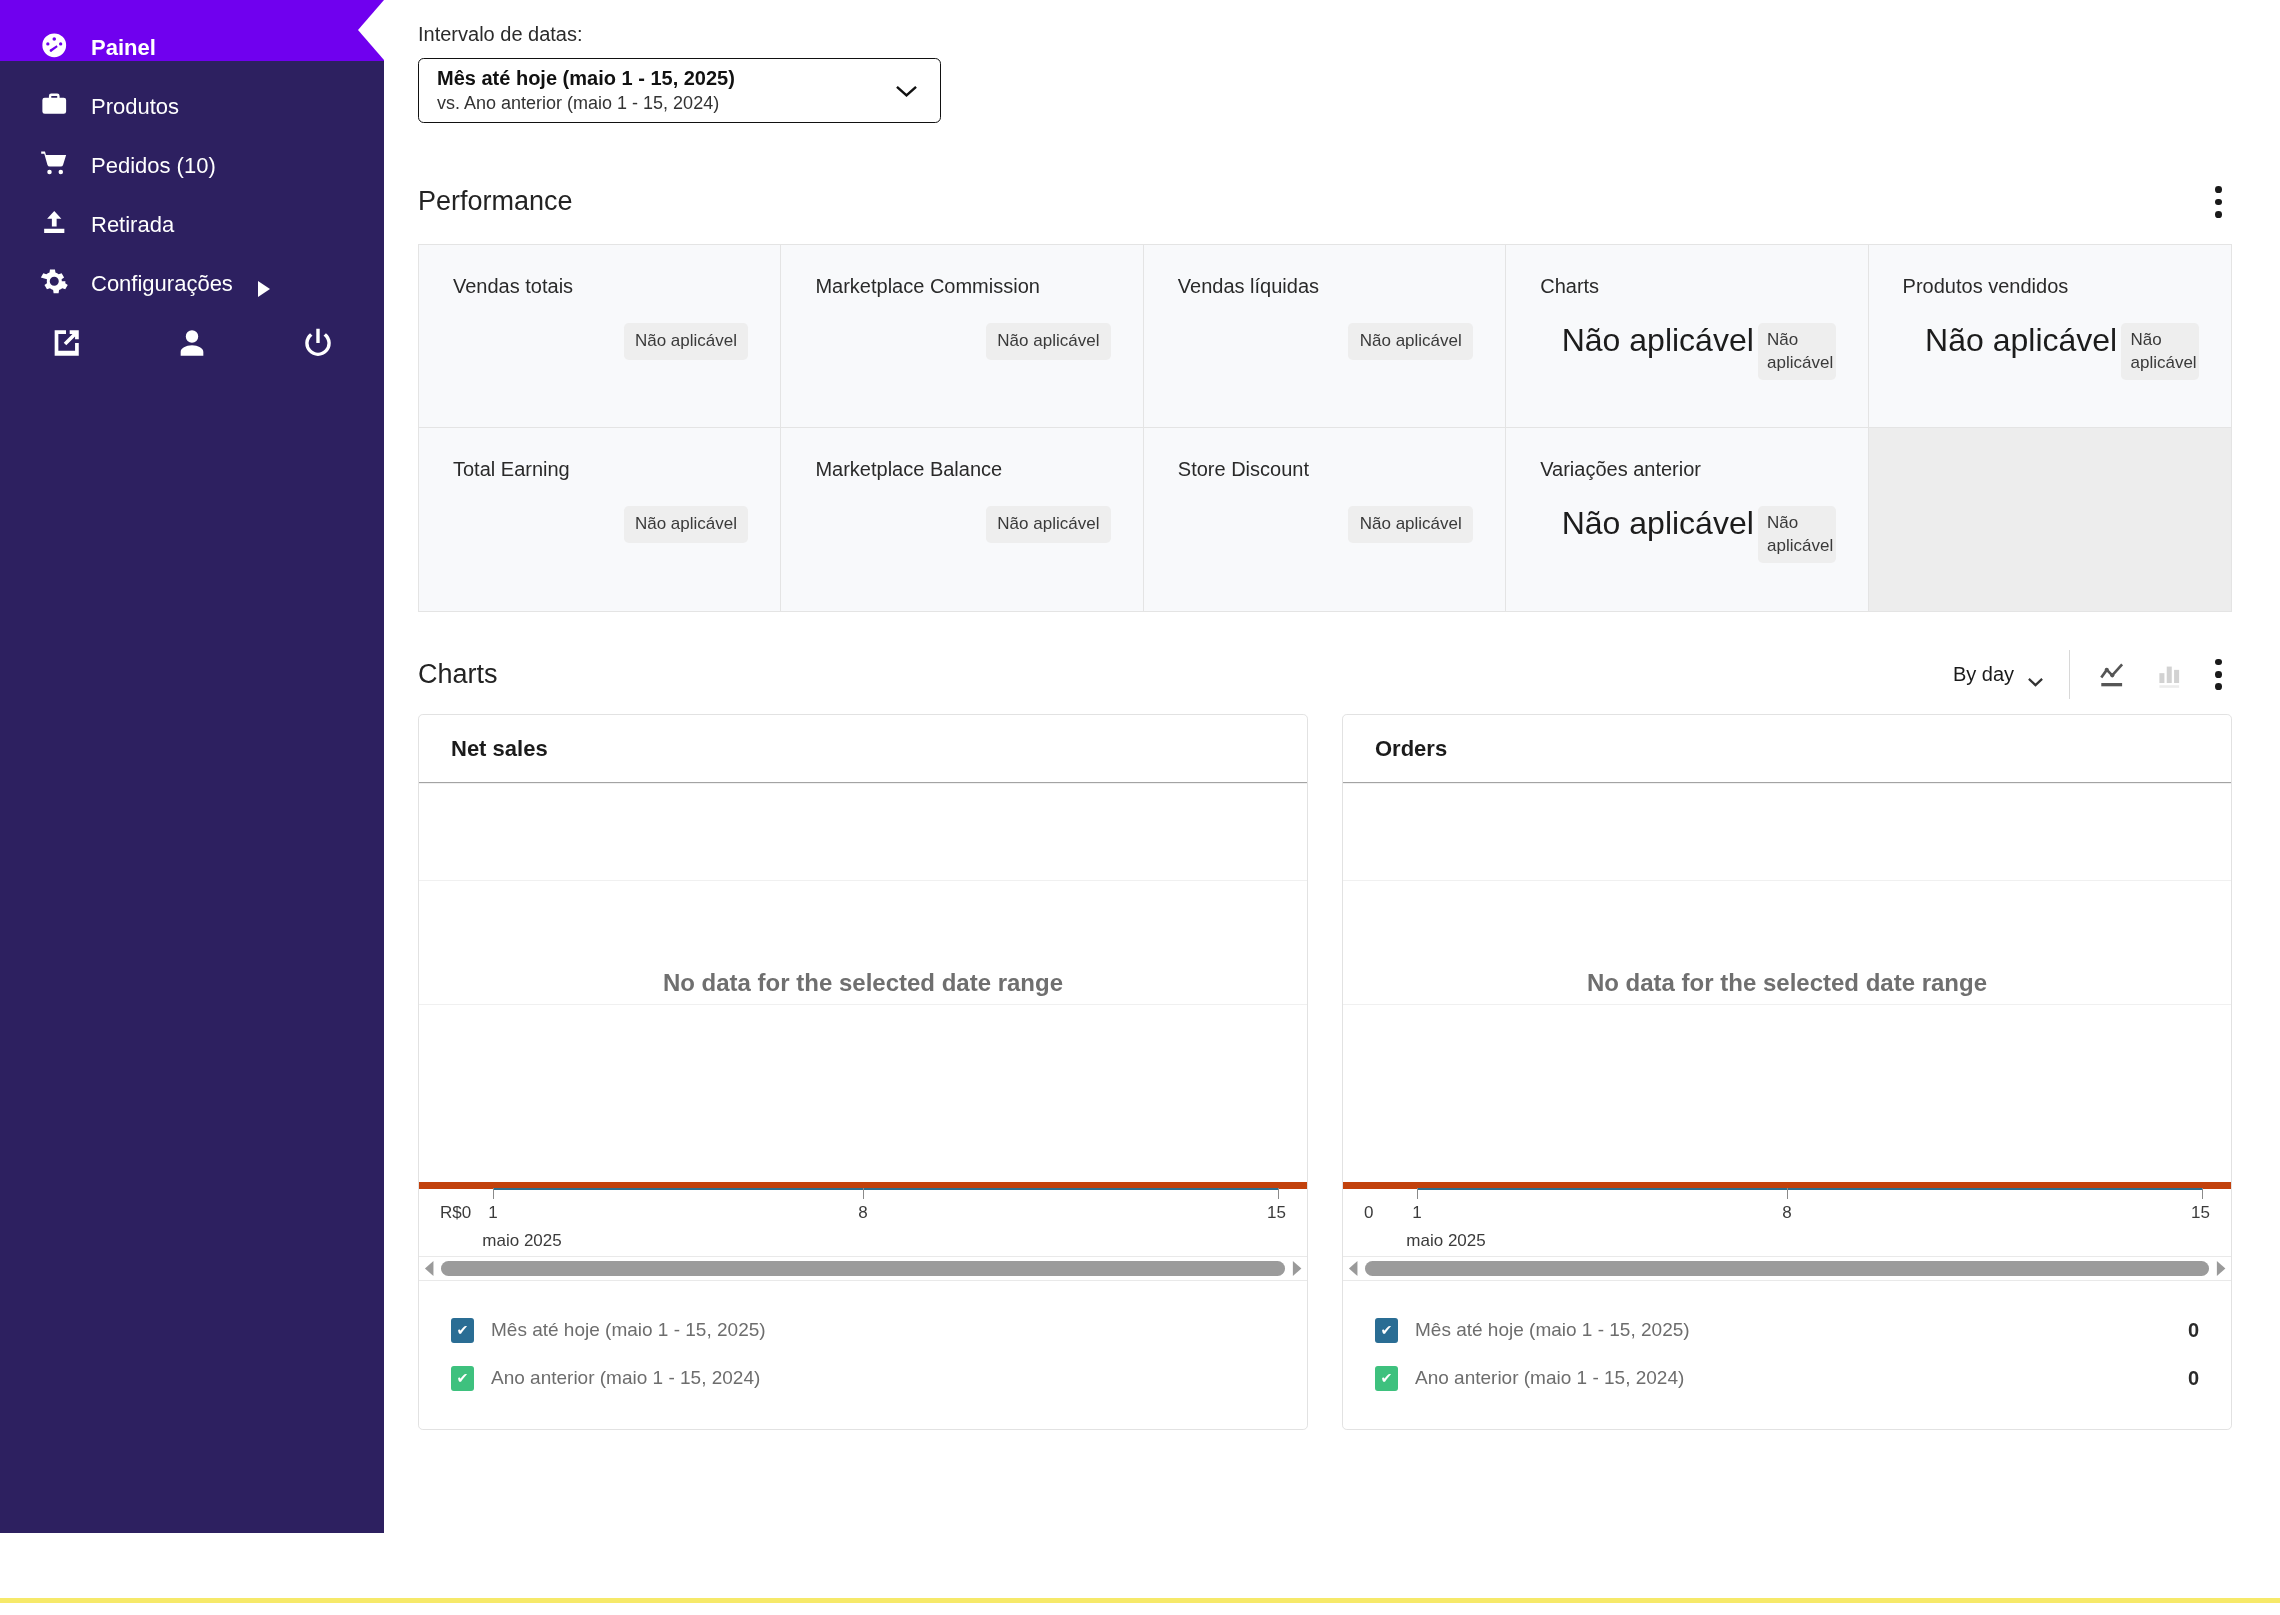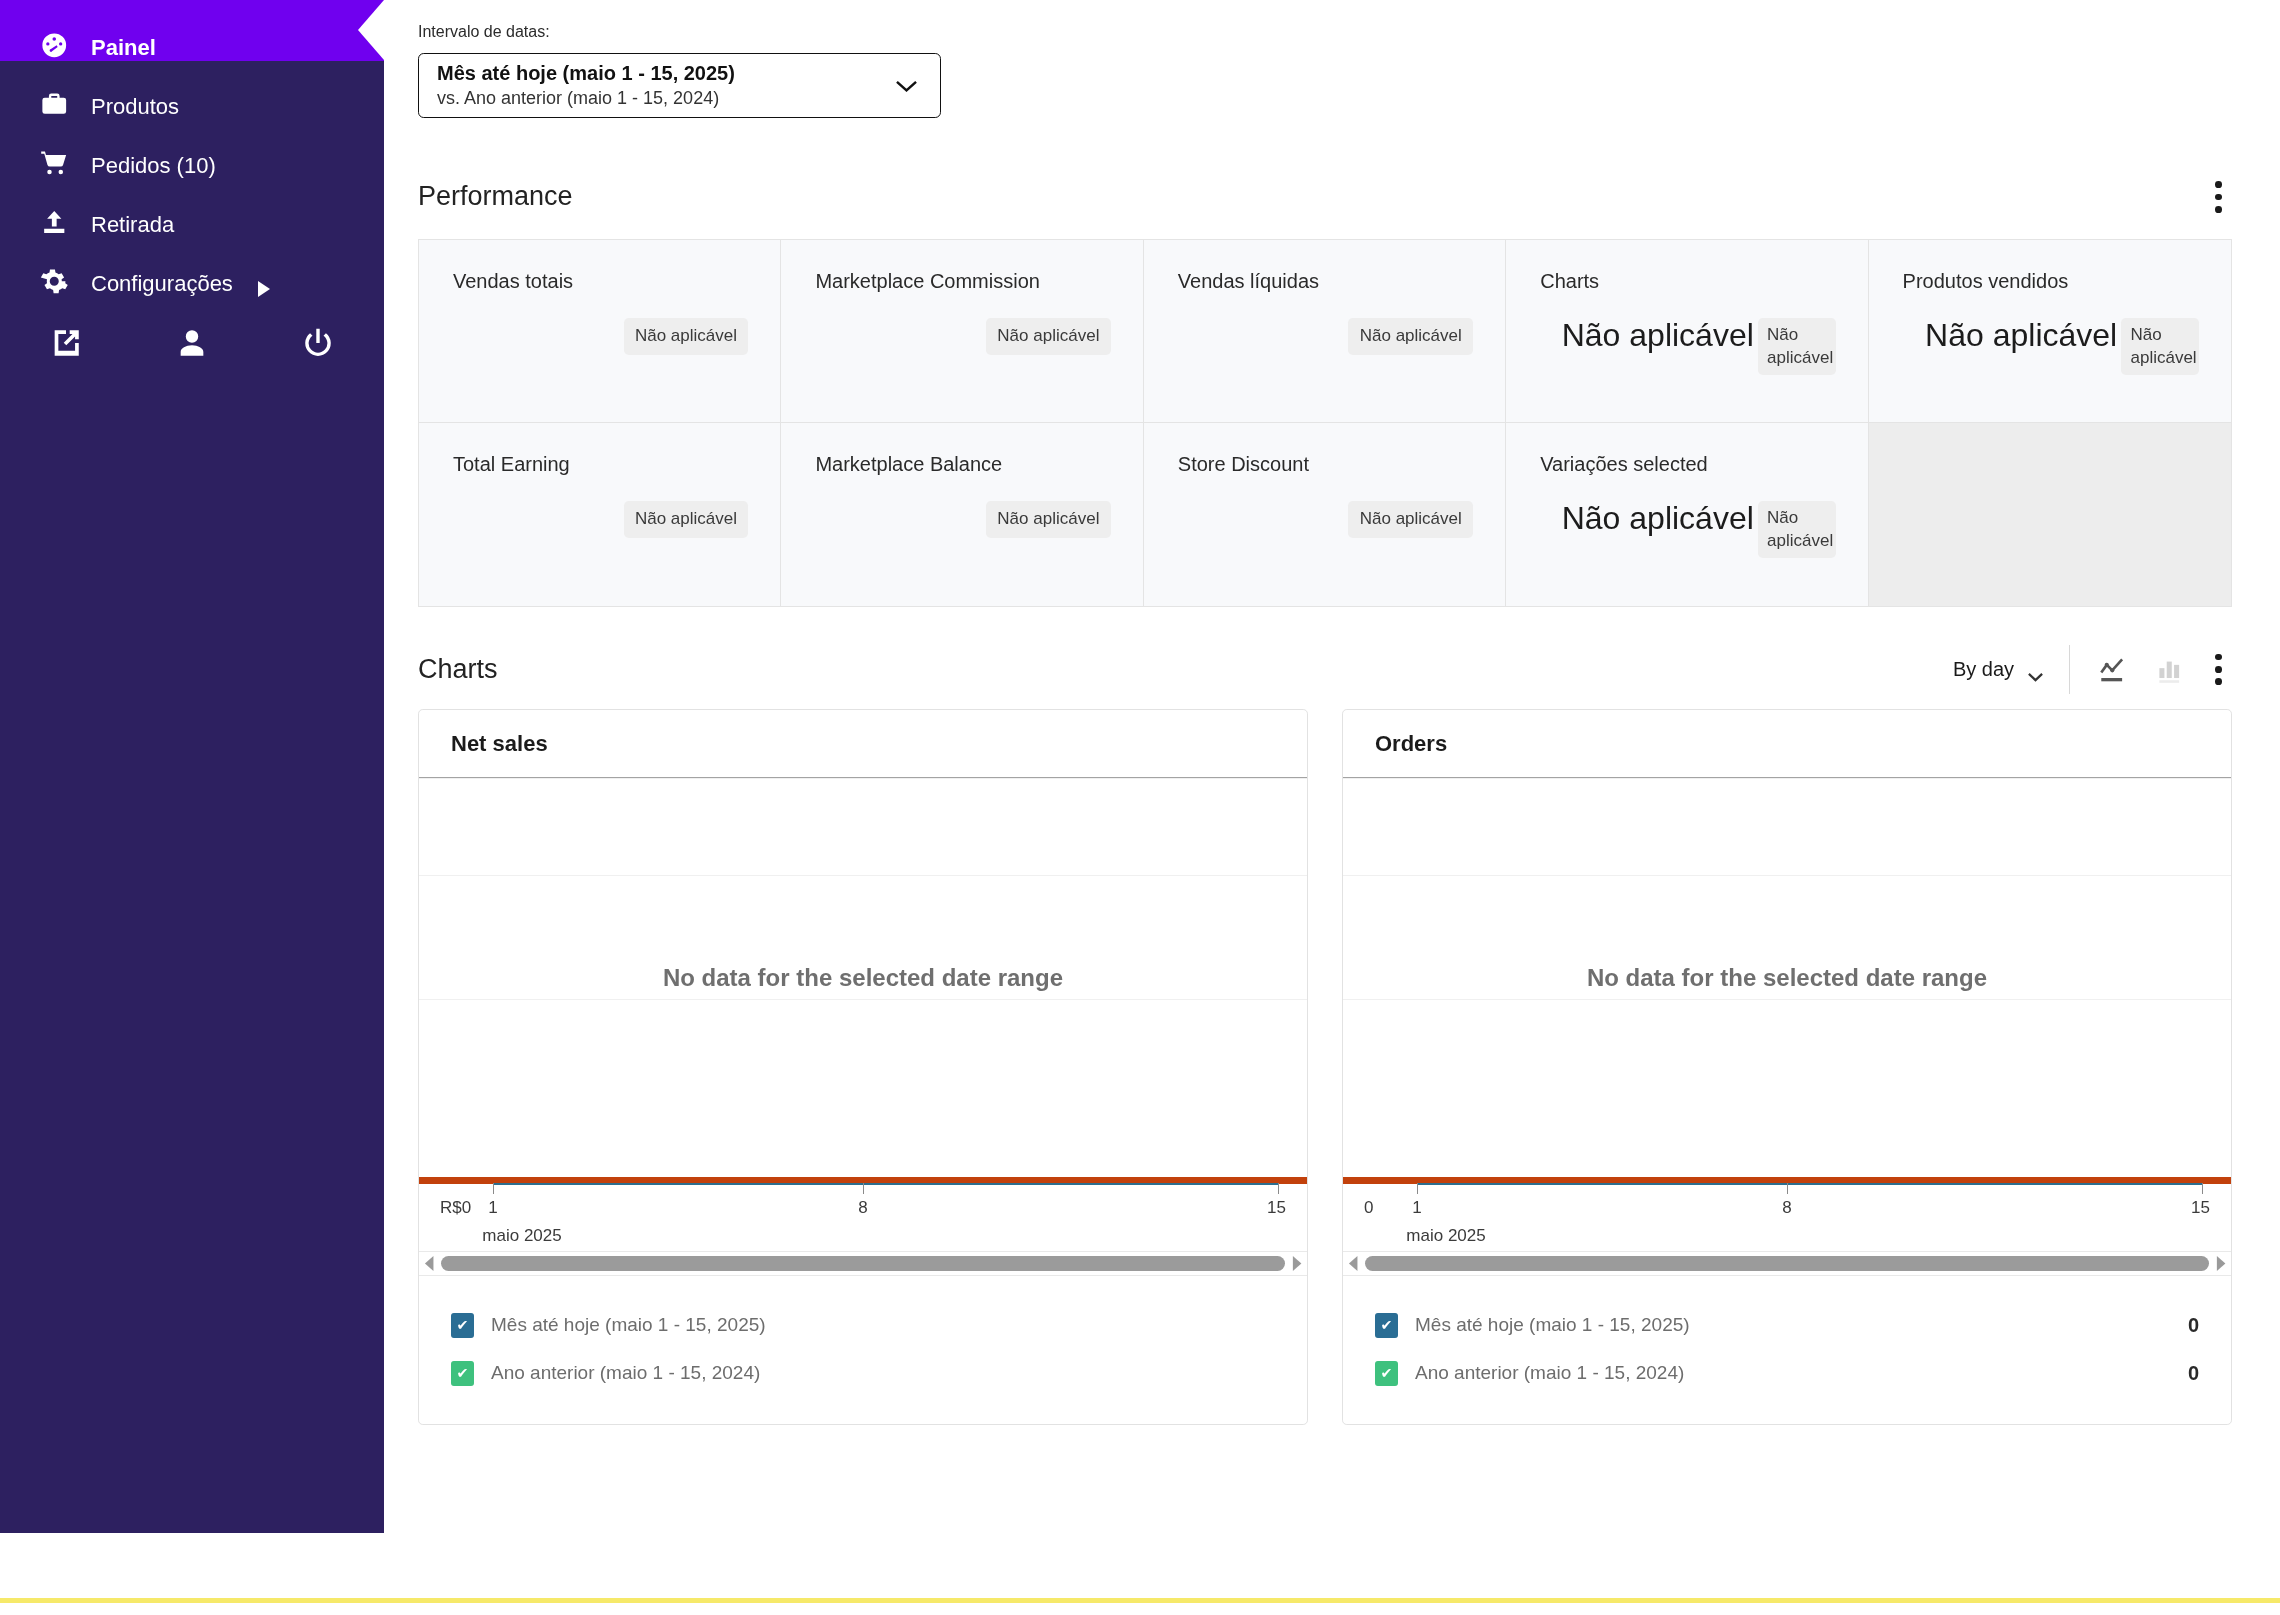--- a/index.html
+++ b/index.html
@@ -70,21 +70,21 @@
     letter-spacing: 0.2px;
   }
   .balance {
     position: absolute; right: 49px; top: 42px;
     font-size: 23px; font-weight: bold; color: #111;
   }
   .balance .bal-val { color: #7950f2; margin-left: 5.7px; }
 
   .range-label {
     padding-left: 34px; margin-top: 23px;
-    font-size: 16px; color: #2b2b2b;
+    font-size: 20px; color: #2b2b2b;
   }
   .range-picker {
     margin-left: 34px; margin-top: 12.4px;
     width: 523px; height: 65px;
     border: 1.9px solid #111; border-radius: 5.7px;
     background: #fff;
     display: flex; align-items: center; justify-content: space-between;
     padding: 0 21px 0 18px;
     cursor: pointer;
   }
@@ -381,21 +381,21 @@
       </div>
 
       <div class="perf-cell row2">
         <div class="cell-label">Store Discount</div>
         <div class="cell-body">
             <span class="cell-pill wide">Não aplicável</span>
           </div>
       </div>
 
       <div class="perf-cell row2">
-        <div class="cell-label">Variações selected</div>
+        <div class="cell-label">Variações anterior</div>
         <div class="cell-body">
           <span class="cell-big">Não aplicável</span>
           <span class="cell-pill">Não aplicável</span>
         </div>
       </div>
 
       <div class="perf-cell row2 empty"></div>
     </div>
 
     <div class="section-head charts-head">

